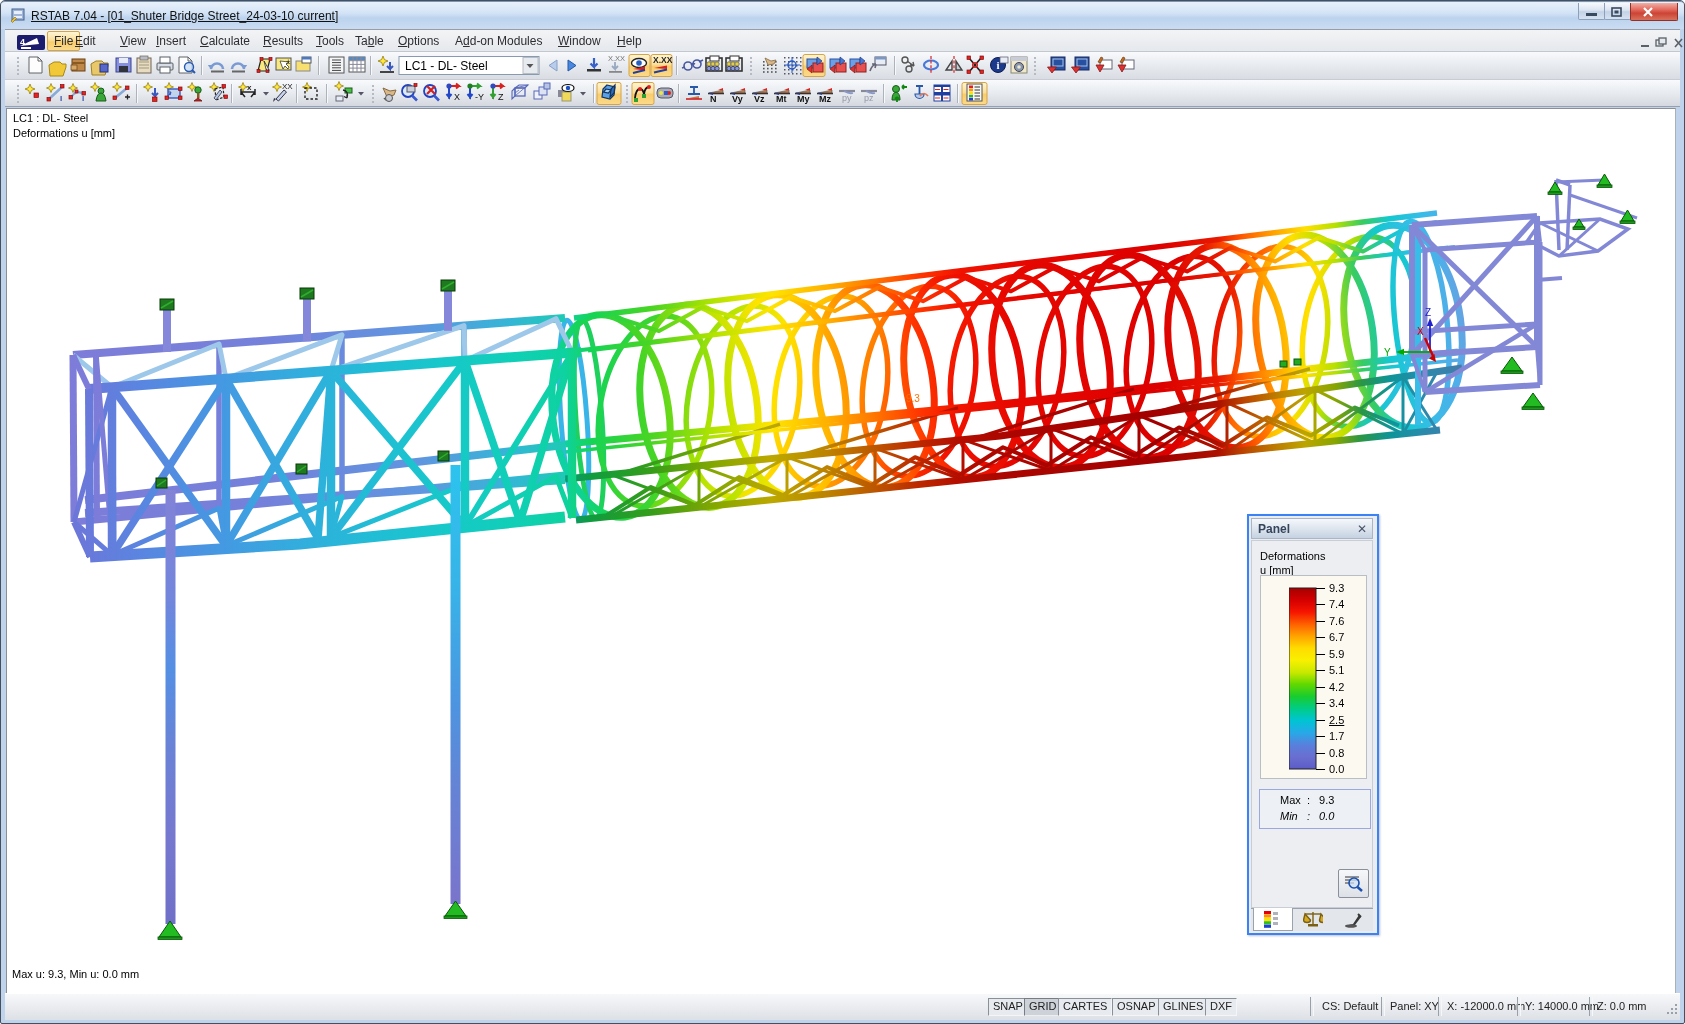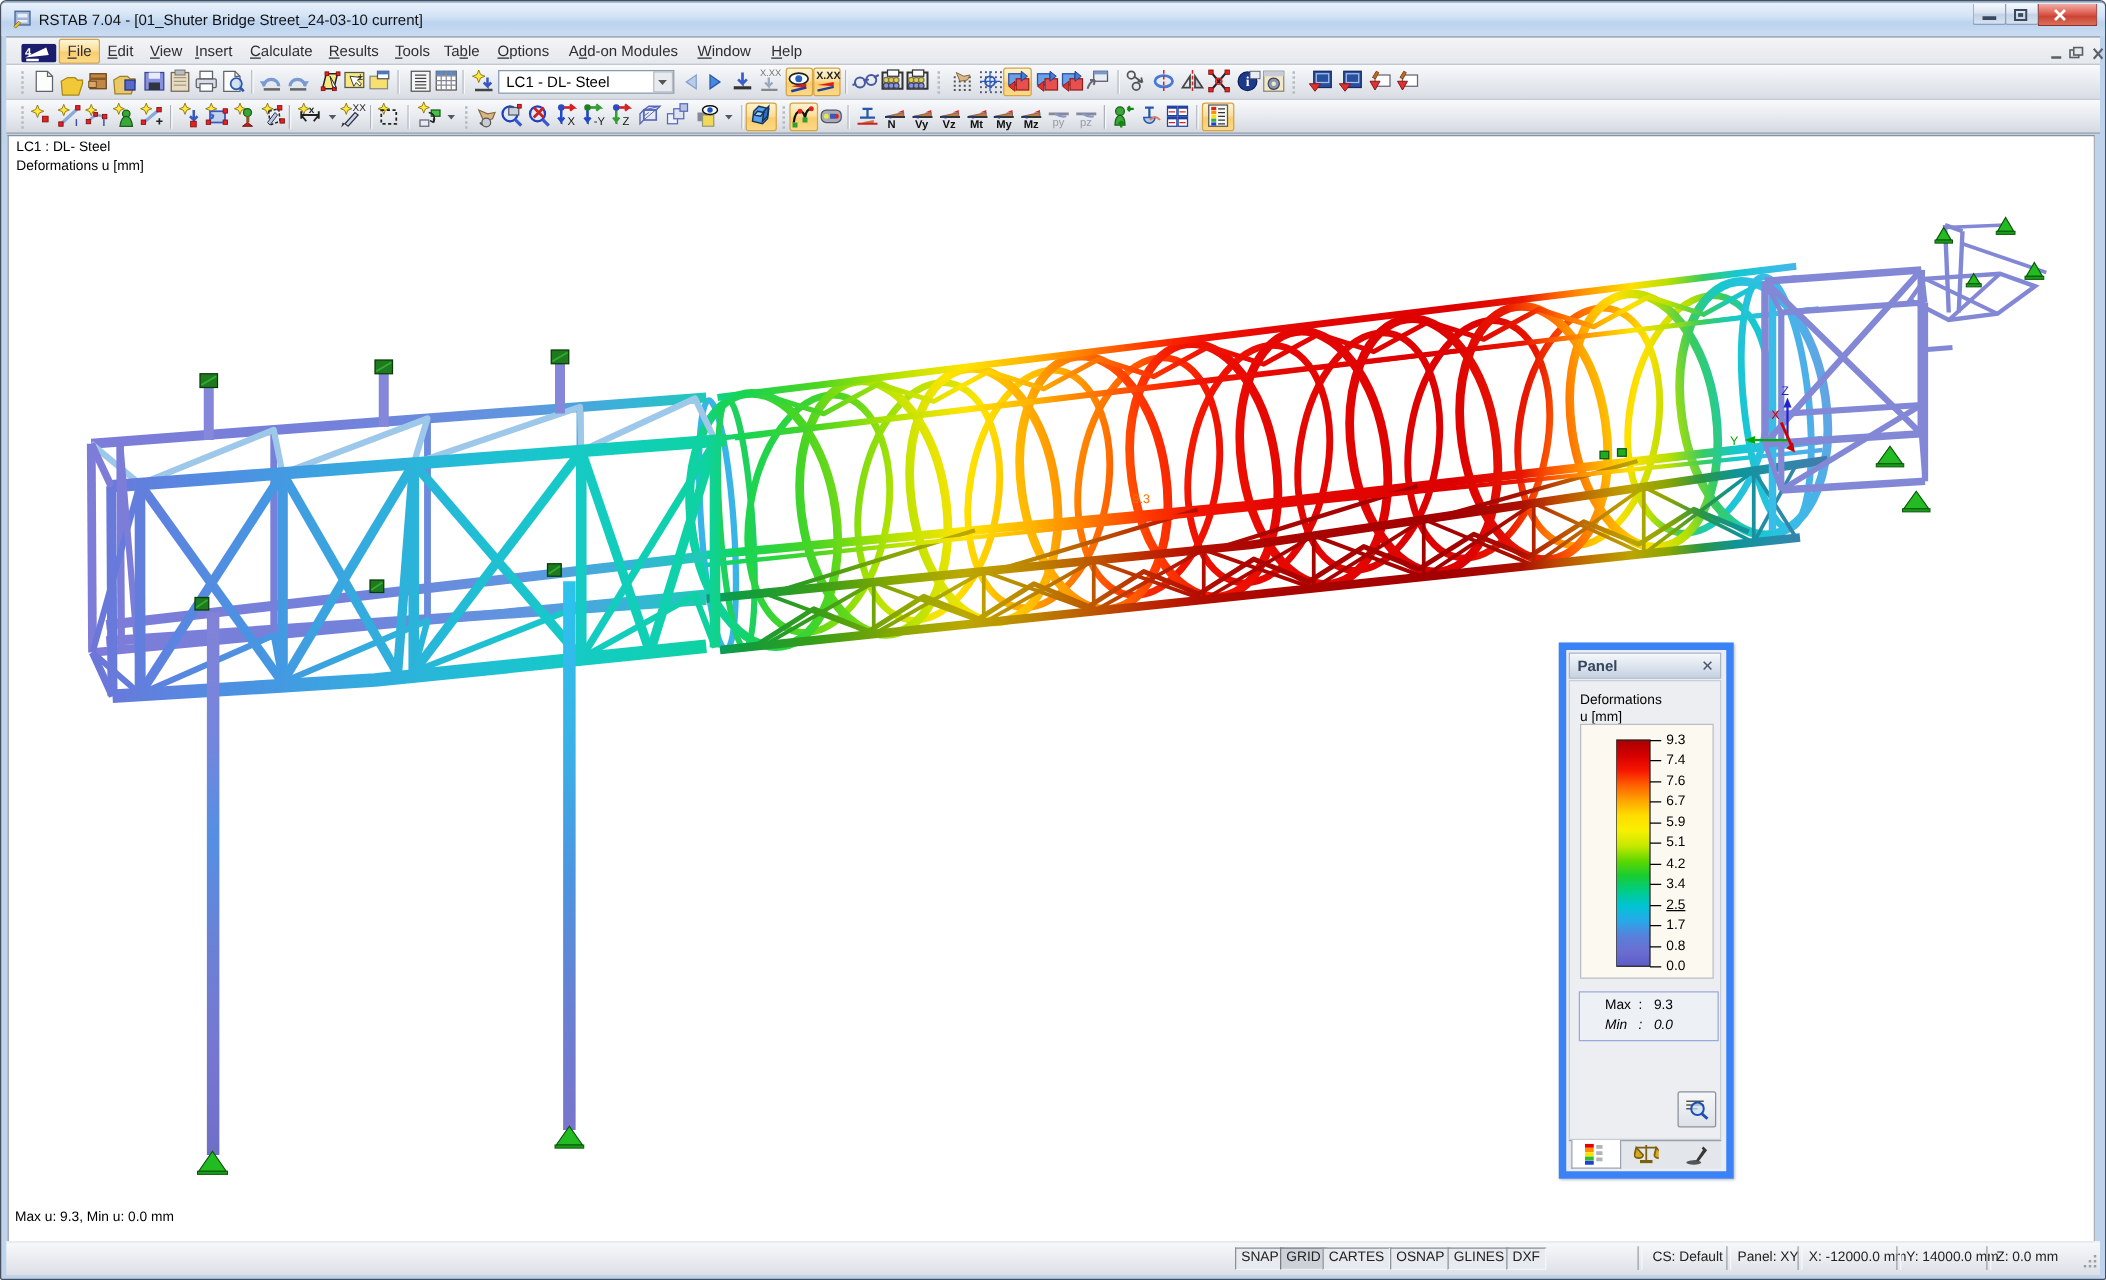--- a/index.html
+++ b/index.html
@@ -1,37 +1,37 @@
 <!DOCTYPE html>
 <html><head><meta charset="utf-8">
 <style>
 html,body{margin:0;padding:0;}
 body{width:1685px;height:1024px;overflow:hidden;font-family:"Liberation Sans",sans-serif;background:#fff;position:relative;}
 .abs{position:absolute;}
 #win{position:absolute;left:0;top:0;width:1685px;height:1024px;background:#bfd4ec;border:1px solid #45505c;border-radius:5px 5px 2px 2px;box-sizing:border-box;}
 #titlebar{position:absolute;left:1px;top:1px;width:1683px;height:28px;border-radius:4px 4px 0 0;
  background:linear-gradient(#e8f1fb 0%,#d4e4f6 40%,#bcd3ee 60%,#cadcf2 100%);
  border-top:1px solid #7e96b3;box-sizing:border-box;}
-#title-text{position:absolute;left:30px;top:7px;font-size:12px;color:#111;white-space:nowrap;}
+#title-text{position:absolute;left:30px;top:7px;font-size:12px;color:#111;white-space:nowrap;text-decoration:underline;}
 #menubar{position:absolute;left:5px;top:29px;width:1675px;height:23px;
  background:linear-gradient(#f3f4f6,#e5e8ec);border-top:1px solid #979ca6;border-bottom:1px solid #c3c7ce;box-sizing:border-box;}
 .menuitem{position:absolute;top:4px;font-size:12px;color:#2d2d32;}
 .menuitem u{text-decoration:underline;}
 #tb1{position:absolute;left:5px;top:52px;width:1675px;height:28px;background:linear-gradient(#f8fafc 0%,#e6e9ee 55%,#d9dde3 100%);border-bottom:1px solid #c9ccd2;box-sizing:border-box;}
 #tb2{position:absolute;left:5px;top:80px;width:1675px;height:27px;background:linear-gradient(#f8fafc 0%,#e6e9ee 55%,#d5d9df 100%);border-bottom:1px solid #9ba0a8;box-sizing:border-box;}
 #viewport{position:absolute;left:6px;top:108px;width:1668px;height:884px;background:#fff;border:1px solid #8a9099;border-right:1px solid #aab0b8;}
 #vp-lc{position:absolute;left:13px;top:112px;font-size:11px;color:#000;}
 #vp-def{position:absolute;left:13px;top:127px;font-size:11px;color:#000;}
 #vp-max{position:absolute;left:12px;top:968px;font-size:11px;color:#000;}
 #statusbar{position:absolute;left:5px;top:993px;width:1675px;height:26px;background:linear-gradient(#f7f8fa,#dde0e6);border-top:1px solid #fff;}
 .sbox{position:absolute;top:4px;height:15px;font-size:11px;color:#222;background:#e7eaee;border:1px solid;border-color:#8b9097 #f4f5f7 #f4f5f7 #8b9097;padding:1px 4px 0 4px;}
 .sboxp{background:#cdd2d9;border-color:#787d84 #eceef1 #eceef1 #787d84;}
 .stext{position:absolute;top:6px;font-size:11px;color:#222;white-space:nowrap;}
 .ssep{position:absolute;top:3px;height:19px;width:2px;border-left:1px solid #9aa0a8;border-right:1px solid #f6f7f9;}
-#panel{position:absolute;left:1247px;top:514px;width:128px;height:417px;background:#e9ecf0;border:6px solid #3b82f6;box-shadow:1px 1px 2px rgba(60,70,90,.35);}
+#panel{position:absolute;left:1247px;top:514px;width:128px;height:417px;background:#e9ecf0;border:2px solid #3b82f6;box-shadow:1px 1px 2px rgba(60,70,90,.35);}
 #panel-title{position:absolute;left:2px;top:2px;width:122px;height:21px;background:linear-gradient(#f5f8fb,#c6d2e2);border:1px solid #aab6c6;font-size:12px;font-weight:bold;color:#35455c;padding:3px 0 0 6px;box-sizing:border-box;}
 #panel-x{position:absolute;right:5px;top:3px;font-size:12px;font-weight:normal;color:#4a5468;}
 #panel-body{position:absolute;left:2px;top:24px;width:122px;height:368px;background:#eceef1;border:1px solid #c8cdd6;box-sizing:border-box;}
 #panel-tabs{position:absolute;left:2px;top:392px;width:122px;height:23px;background:#e3e6ea;}
 </style></head>
 <body>
 <div id="win"></div>
 <div id="titlebar">
  <svg class="abs" style="left:8px;top:5px" width="18" height="18" viewBox="0 0 18 18">
       <rect x="3" y="2" width="12" height="11" fill="#9fb6d8" stroke="#44608c"></rect>
@@ -53,21 +53,21 @@
 </div>
 <div id="menubar">
  <svg class="abs" style="left:12px;top:5px" width="30" height="15" viewBox="0 0 30 15">
       <rect x="0" y="0" width="28" height="15" rx="2" fill="#1c1c6e"></rect>
       <path d="M3 11 L20 3 L22 9 Z" fill="#fff"></path>
       <path d="M4 12 h10 v2 h-10z" fill="#fff"></path>
       <text x="3" y="10" font-size="9" fill="#fff" font-weight="bold">4</text>
     </svg>
  <div class="abs" style="left:42px;top:1px;width:33px;height:20px;background:linear-gradient(#fef5d5,#fbdf9a 45%,#f9cd6d 55%,#fbda8a);border:1px solid #d6a345;border-radius:2px;box-sizing:border-box;"></div>
  <div class="menuitem" style="left:49px"><u>F</u>ile</div>
- <div class="menuitem" style="left:81px"><u>E</u>dit</div>
+ <div class="menuitem" style="left:70px"><u>E</u>dit</div>
  <div class="menuitem" style="left:115px"><u>V</u>iew</div>
  <div class="menuitem" style="left:151px"><u>I</u>nsert</div>
  <div class="menuitem" style="left:195px"><u>C</u>alculate</div>
  <div class="menuitem" style="left:258px"><u>R</u>esults</div>
  <div class="menuitem" style="left:311px"><u>T</u>ools</div>
  <div class="menuitem" style="left:350px">Ta<u>b</u>le</div>
  <div class="menuitem" style="left:393px"><u>O</u>ptions</div>
  <div class="menuitem" style="left:450px">A<u>d</u>d-on Modules</div>
  <div class="menuitem" style="left:553px"><u>W</u>indow</div>
  <div class="menuitem" style="left:612px"><u>H</u>elp</div>

